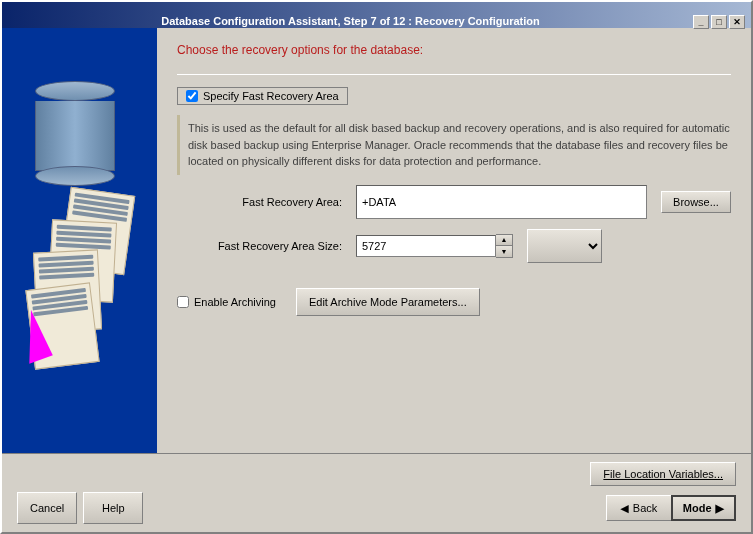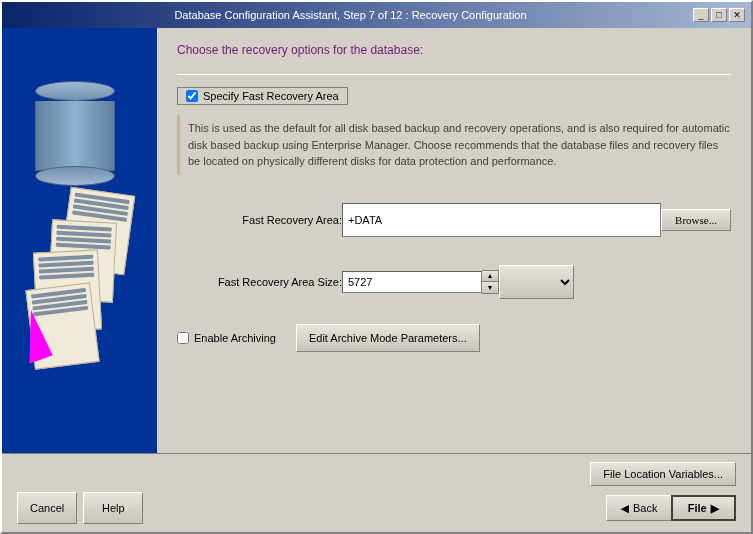--- a/index.html
+++ b/index.html
@@ -21,24 +21,23 @@
       border-right-color: #808080;
       border-bottom-color: #808080;
       display: flex;
       flex-direction: column;
     }
 
     .titlebar {
       background: linear-gradient(to right, #0a246a, #a6b8d4);
       color: white;
       font-size: 11px;
-      font-weight: normal;
+      font-weight: bold;
       padding: 13px 6px;
       display: flex;
-      align-items: center;
       justify-content: space-between;
       height: 22px;
       flex-shrink: 0;
     }
 
     .titlebar-title {
       flex: 1;
       text-align: center;
     }
 
@@ -166,21 +165,21 @@
     .right-panel {
       flex: 1;
       padding: 15px 20px;
       display: flex;
       flex-direction: column;
       gap: 10px;
     }
 
     .section-title {
       font-size: 12px;
-      color: #701a75;
+      color: #b91c1c;
       margin-bottom: 5px;
     }
 
     
     .checkbox-group {
       display: flex;
       align-items: flex-start;
       gap: 5px;
       border: 1px solid #808080;
       padding: 2px 8px;
@@ -200,22 +199,22 @@
       color: #404040;
       padding: 5px 0;
       border-left: 3px solid #c0b898;
       padding-left: 8px;
     }
 
     
     .form-row {
       display: flex;
       align-items: center;
-      gap: 0;
-      margin-top: 18px;
+      gap: 14px;
+      margin-top: 0;
     }
 
     .form-label {
       width: 165px;
       font-size: 11px;
       text-align: right;
       flex-shrink: 0;
     }
 
     .form-input {
@@ -235,21 +234,20 @@
       height: 22px;
       background: linear-gradient(to bottom, #e8e4dc, #c8c4bc);
       border: 1px solid #808080;
       border-top-color: #ffffff;
       border-left-color: #ffffff;
       font-size: 11px;
       cursor: pointer;
       display: flex;
       align-items: center;
       justify-content: center;
-      font-family: Liberation Serif, serif;
     }
 
     .spinner-container {
       display: flex;
       align-items: center;
     }
 
     .spinner-input {
       width: 140px;
       height: 22px;
@@ -341,20 +339,21 @@
       background: linear-gradient(to bottom, #e8e4dc, #c8c4bc);
       border: 1px solid #808080;
       border-top-color: #ffffff;
       border-left-color: #ffffff;
       padding: 0 12px;
       font-size: 11px;
       cursor: pointer;
       display: flex;
       align-items: center;
       justify-content: center;
+      text-decoration: underline;
     }
 
     .nav-row {
       display: flex;
       align-items: center;
       justify-content: space-between;
     }
 
     .nav-left {
       display: flex;
@@ -485,21 +484,21 @@
     <div class="right-panel">
       <div class="section-title">Choose the recovery options for the database:</div>
 
       <div class="separator"></div>
 
       <div class="checkbox-group">
         <input type="checkbox" id="fra-checkbox" checked="" style="">
         <label for="fra-checkbox" class="checkbox-label">Specify Fast Recovery Area</label>
       </div>
 
-      <div class="description-box">This is used as the default for all disk based backup and recovery operations, and is also required for automatic disk based backup using Enterprise Manager. Choose recommends that the database files and recovery files be located on physically different disks for data protection and performance.</div>
+      <div class="description-box">This is used as the default for all disk based backup and recovery operations, and is also required for automatic disk based backup using Enterprise Manager. Oracle recommends that the database files and recovery files be located on physically different disks for data protection and performance.</div>
 
       <div class="form-row">
         <div class="form-label">Fast Recovery Area:</div>
         <input type="text" class="form-input" value="+DATA" style="">
         <button class="browse-btn">Browse...</button>
       </div>
 
       <div class="form-row">
         <div class="form-label">Fast Recovery Area Size:</div>
         <div class="spinner-container">
@@ -535,19 +534,19 @@
       <div class="nav-left">
         <button class="nav-btn">Cancel</button>
         <button class="nav-btn">Help</button>
       </div>
       <div class="nav-right">
         <button class="back-btn">
           <span>◀</span>
           <span>Back</span>
         </button>
         <button class="next-btn">
-          <span>File</span>
+          <span>Mode</span>
           <span>▶</span>
         </button>
       </div>
     </div>
   </div>
 </div>
 
 </body></html>

